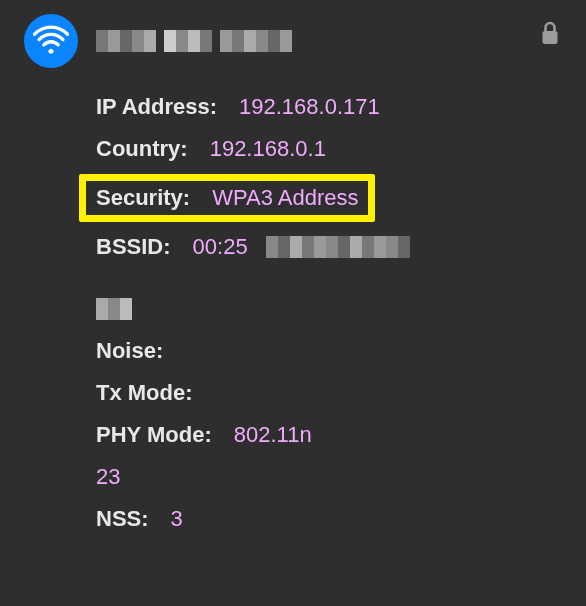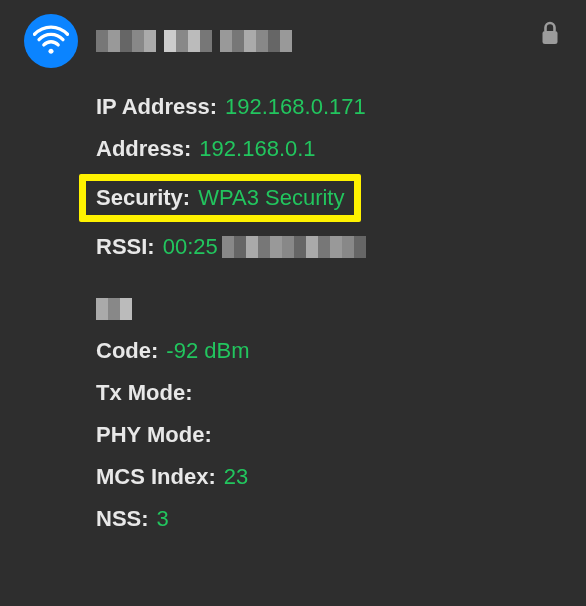--- a/index.html
+++ b/index.html
@@ -55,30 +55,30 @@
     }
     .details {
       padding: 10px 20px 0 96px;
     }
     .row {
       display: flex;
       align-items: center;
       font-size: 22px;
       line-height: 1.0;
       padding: 10px 0;
-      gap: 8px;
+      gap: 22px;
     }
     .label {
       font-weight: 700;
       color: #e8e8e8;
       white-space: nowrap;
     }
     .value {
       font-weight: 400;
-      color: #22c55e;
+      color: #f0abfc;
     }
     .highlight {
       display: inline-flex;
       align-items: flex-end;
       border: 7px solid #fff200;
       padding: 6px 10px;
       margin-left: -17px;
       border-radius: 2px;
     }
     .highlight .row {
@@ -141,35 +141,35 @@
 </div>
 
 <div class="details">
 
   <div class="row">
     <span class="label">IP Address:</span>
     <span class="value">192.168.0.171</span>
   </div>
 
   <div class="row">
-    <span class="label">Address:</span>
+    <span class="label">Country:</span>
     <span class="value">192.168.0.1</span>
   </div>
 
   <div class="row-container">
     <div class="highlight">
       <div class="row">
         <span class="label">Security:</span>
-        <span class="value">WPA3 Security</span>
+        <span class="value">WPA3 Address</span>
       </div>
     </div>
   </div>
 
   <div class="row">
-    <span class="label">RSSI:</span>
+    <span class="label">BSSID:</span>
     <span class="value">00:25</span>
     <span class="mosaic pixelate" style="margin-left:-4px;">
       <span style="background:#888"></span>
         <span style="background:#666"></span>
         <span style="background:#aaa"></span>
         <span style="background:#777"></span>
         <span style="background:#999"></span>
         <span style="background:#888"></span>
         <span style="background:#666"></span>
         <span style="background:#aaa"></span>
@@ -186,34 +186,33 @@
   <div class="row">
     <span class="mosaic pixelate">
       <span style="background:#aaa"></span>
         <span style="background:#888"></span>
         <span style="background:#bbb"></span>
     </span>
   </div>
 
 
   <div class="row">
-    <span class="label">Code:</span>
-    <span class="value">-92 dBm</span>
+    <span class="label">Noise:</span>
   </div>
 
   <div class="row">
     <span class="label">Tx Mode:</span>
   </div>
 
   <div class="row">
     <span class="label">PHY Mode:</span>
-  </div>
-
-  <div class="row">
-    <span class="label">MCS Index:</span>
+    <span class="value">802.11n</span>
+  </div>
+
+  <div class="row">
     <span class="value">23</span>
   </div>
 
   <div class="row">
     <span class="label">NSS:</span>
     <span class="value">3</span>
   </div>
 
 </div>
 

